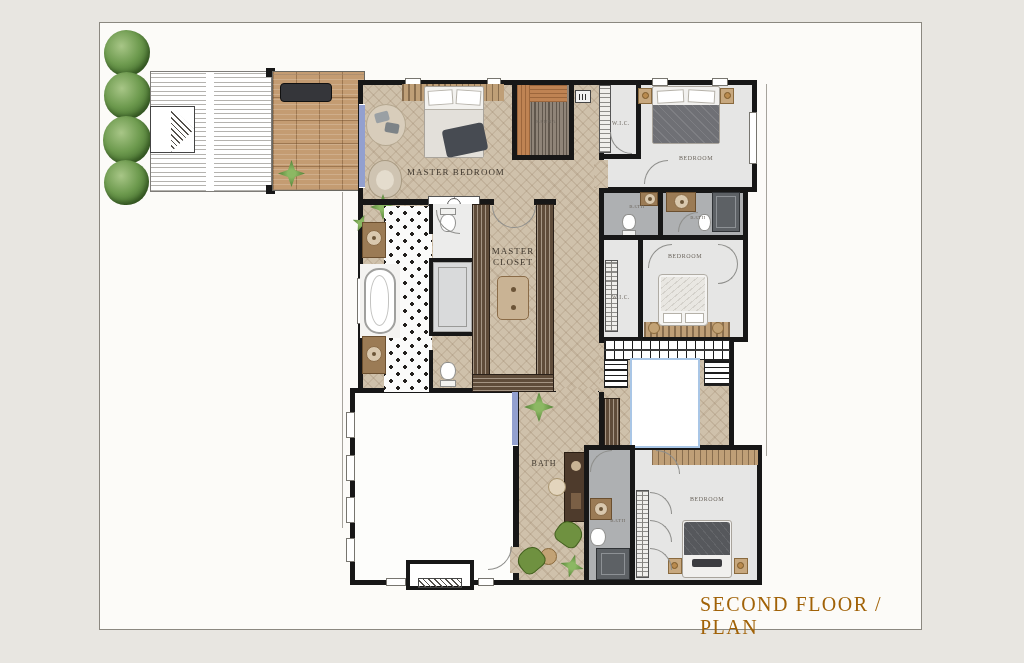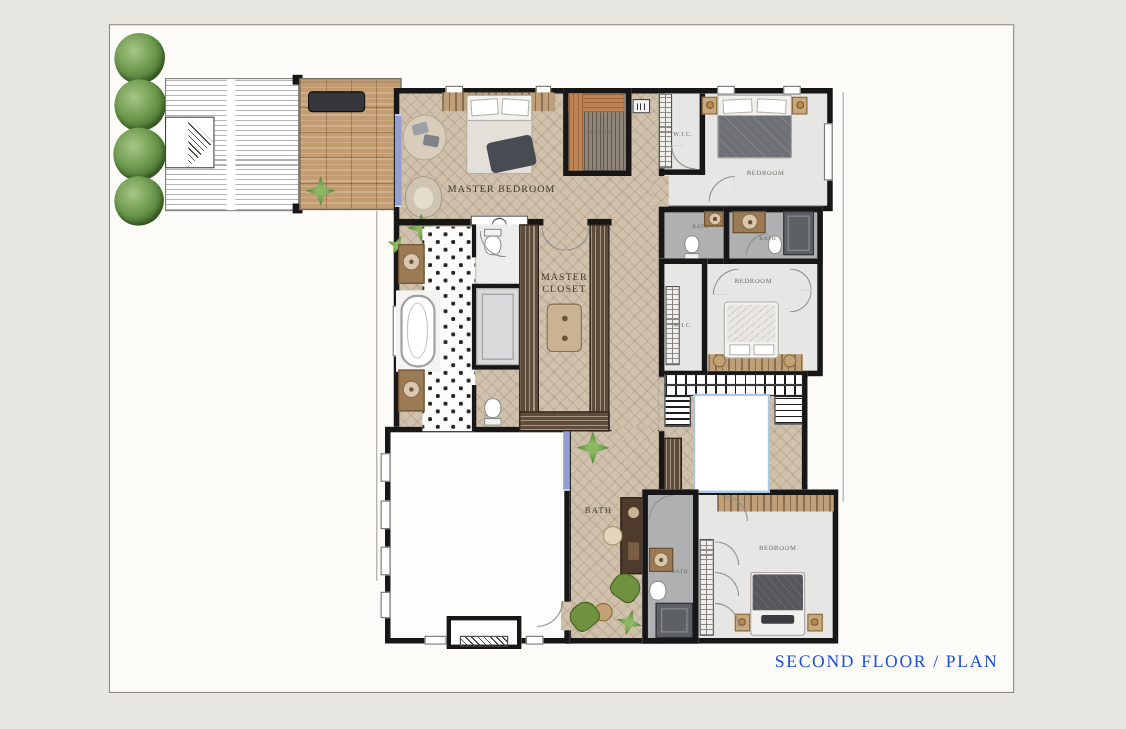--- a/index.html
+++ b/index.html
@@ -51,22 +51,22 @@
   .arc{position:absolute;border:1.2px solid #8f8f8c;background:transparent;}
   .arc-tl{border-right:none;border-bottom:none;border-radius:100% 0 0 0;}
   .arc-tr{border-left:none;border-bottom:none;border-radius:0 100% 0 0;}
   .arc-bl{border-right:none;border-top:none;border-radius:0 0 0 100%;}
   .arc-br{border-left:none;border-top:none;border-radius:0 0 100% 0;}
   .toilet{background:#fff;border:1px solid #8e8e8c;border-radius:45%/55%;}
   .tank{background:#f2f2f0;border:1px solid #8e8e8c;}
   .basin{border-radius:50%;background:#d9c8ae;border:1px solid #8a6b47;}
   .basin:after{content:"";position:absolute;left:50%;top:50%;width:4px;height:4px;margin:-2px 0 0 -2px;border-radius:50%;background:#6b5437;}
   .dot{border-radius:50%;background:#b98a4e;border:1px solid #7c5a2c;}
-  .title{position:absolute;left:700px;top:593px;width:212px;text-align:center;
-    font-family:"Liberation Serif",serif;font-size:16px;letter-spacing:1.5px;color:#1d4ed8;}
+  .title{position:absolute;left:700px;top:593px;width:212px;text-align:left;
+    font-family:"Liberation Serif",serif;font-size:20px;letter-spacing:1.5px;color:#a16207;}
   .watermark{position:absolute;left:912px;top:623px;font-family:"Liberation Sans",sans-serif;
     font-size:31px;letter-spacing:1px;color:#f4f2ec;opacity:.9;}
 </style>
 </head>
 <body>
 
 <div class="page">
   <div class="frame"></div>
 
   <div class="abs tree" style="left:104px;top:30px;width:46px;height:46px;"></div>

